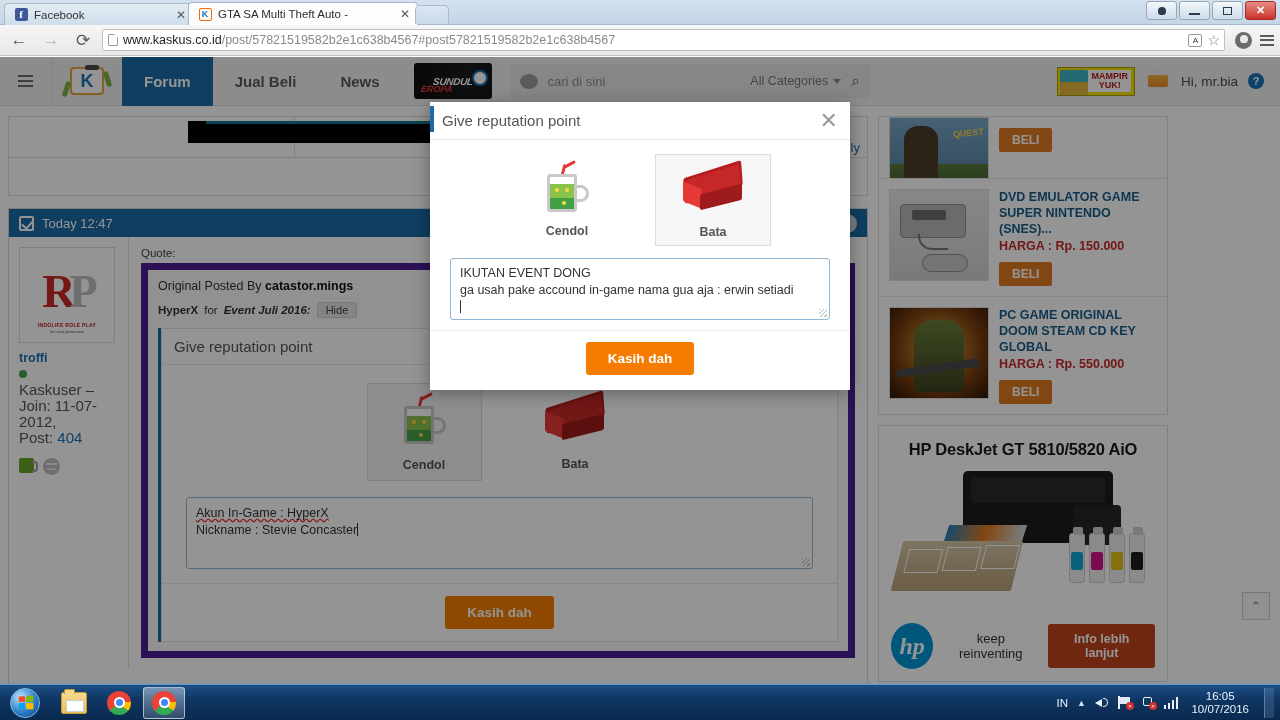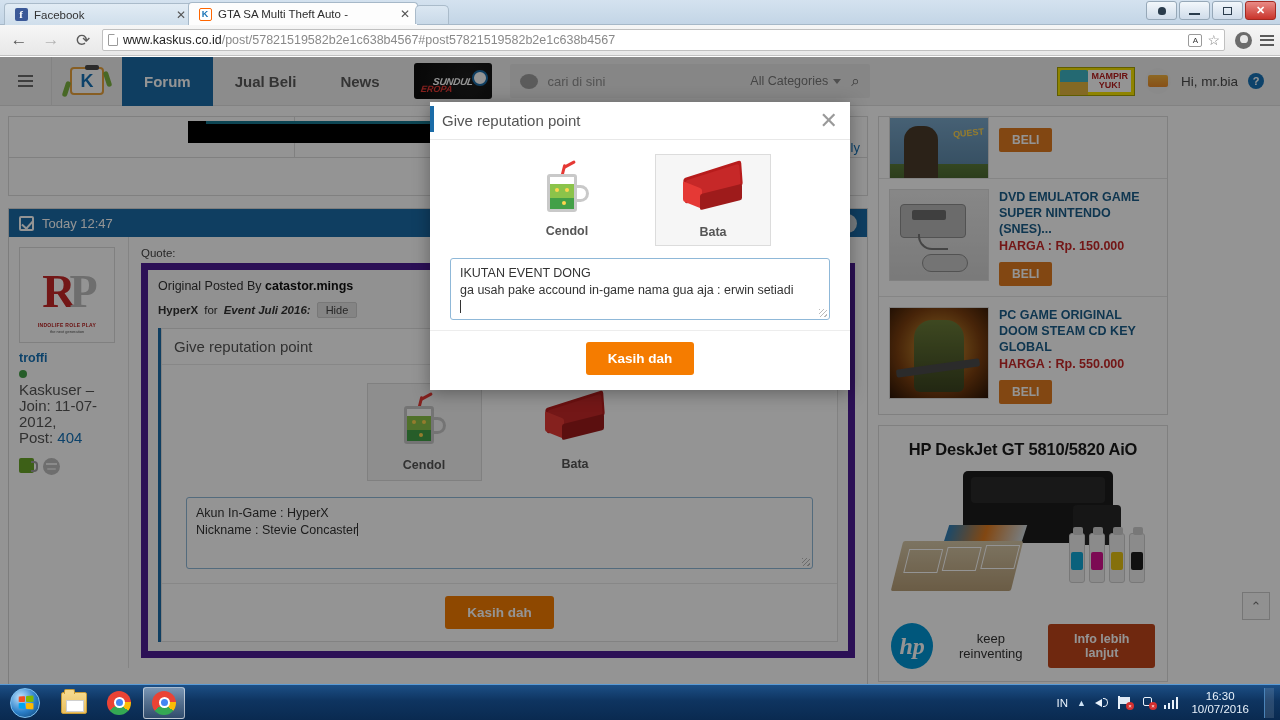--- a/index.html
+++ b/index.html
@@ -199,21 +199,21 @@
   .idlg-head{padding:9px 12px;font-size:15px;color:#555;border-bottom:1px solid #e9e9e9;}
   .idlg-body{padding:18px 24px 14px 24px;}
   .choice-row{display:flex;justify-content:center;gap:36px;}
   .choice{width:115px;padding:12px 0 8px 0;display:flex;flex-direction:column;align-items:center;gap:10px;}
   .choice.sel{background:#f5f5f5;border:1px solid #dcdcdc;}
   .choice-lbl{font-size:12.5px;color:#555;font-weight:bold;}
   .ta-box{
     margin-top:16px;border:1px solid #8fb8d8;border-radius:3px;background:#fff;
     height:72px;padding:7px 9px;font-size:12.5px;color:#333;line-height:17px;position:relative;
   }
-  .ta-box .sp{ text-decoration-style: wavy; text-decoration-color:#e53935; text-decoration-skip-ink:none;}
+  .ta-box .sp{ text-decoration: underline; text-decoration-style: wavy; text-decoration-color:#e53935; text-decoration-skip-ink:none;}
   .resz{position:absolute;right:2px;bottom:2px;width:8px;height:8px;
         background:repeating-linear-gradient(135deg,#bbb 0 1px,transparent 1px 3px);}
   .idlg-foot{border-top:1px solid #e9e9e9;padding:12px;display:flex;justify-content:center;}
   .btn-orange{background:#f57c00;color:#fff;border:none;border-radius:3px;padding:9px 22px;font-size:13.5px;font-weight:bold;}
 
   .post-tail{padding:14px 12px 12px 133px;font-size:13px;color:#333;line-height:19px;background:#fff;}
 
   
   .reply-row{position:absolute;right:8px;top:24px;font-size:13px;color:#1773b7;}
 
@@ -743,18 +743,18 @@
         <span class="plug"></span>
         <span class="ic-err">×</span>
       </span>
     <span class="bars">
         <i style="height:4px"></i>
         <i style="height:6px"></i>
         <i style="height:9px"></i>
         <i style="height:12px"></i>
       </span>
     <span class="clock">
-      <span>16:30</span><br>
+      <span>16:05</span><br>
       <span>10/07/2016</span>
     </span>
     <span class="showdesk"></span>
   </div>
 </div>
 
 </body></html>

